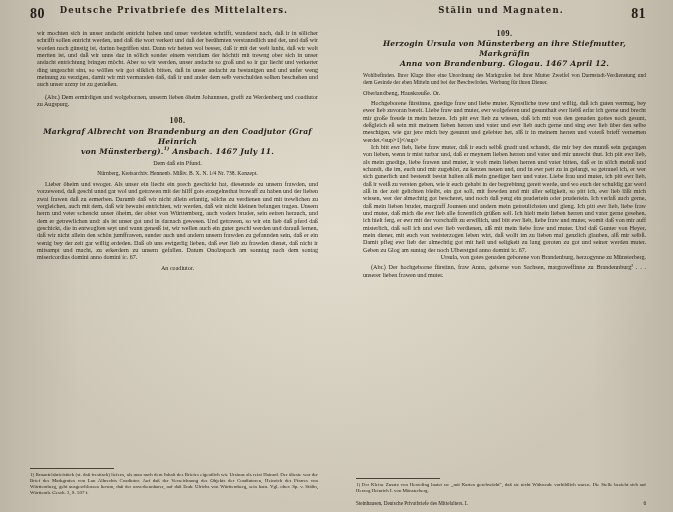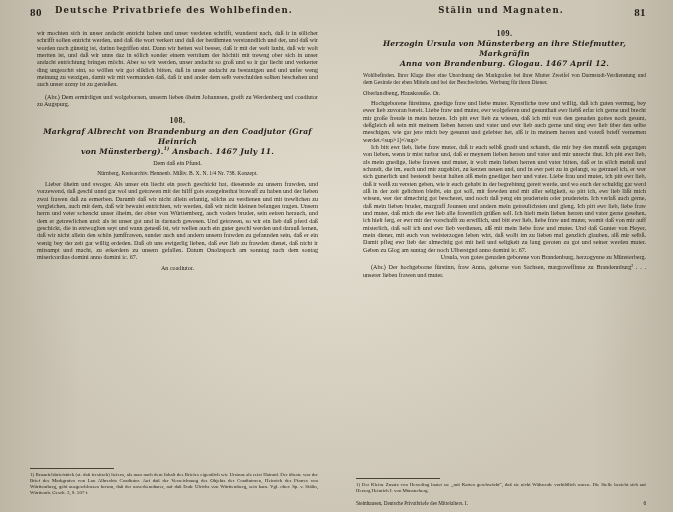--- a/index.html
+++ b/index.html
@@ -26,21 +26,21 @@
   .col-right{left:356px;width:290px;}
 
   .hdr{
     position:relative;
     height:22px;
     font-size:8.5px;
     letter-spacing:.4px;
   }
   .folio{
     position:absolute;top:6px;
-    font-size:11px;font-weight:bold;text-align:center;
+    font-size:14px;font-weight:bold;text-align:center;
   }
   .folio.l{left:0;}
   .folio.r{right:0;margin-left:8px;}
   .runhead{
     position:absolute;top:5px;left:0;right:0;
     text-align:center;
     font-family:"DejaVu Serif", serif;
     font-size:8.5px;
     font-weight:bold;
     letter-spacing:1.1px;
@@ -117,21 +117,21 @@
   sup{vertical-align:super;font-size:4.6px;line-height:0;}
 </style>
 </head>
 <body>
 
 <div class="page">
 
   <div class="col col-left">
     <div class="hdr">
       <div class="folio l">80</div>
-      <div class="runhead">Deutsche Privatbriefe des Wohlbefinden.</div>
+      <div class="runhead">Deutsche Privatbriefe des Mittelalters.</div>
     </div>
 
     <div class="body">
       <p>wir mochten sich in unser andacht entricht haben und unser verdeten schrifft, wunderst nach, daß ir in sölicher schrifft sollen entricht werden, und daß die wort verkert und daß der berühmten verstanndlich und der, und daß wir worden nach günstig ist, darinn begriffen sint. Dann wir hetten wol besser, daß ir mit der welt lanht, daß wir wolt mertten ist, und daß wir unns daz in sölich sonder einem verträum der höchtit mit trewng ober sich in unser andacht entrichtung bringen möcht. Aber so wir werden, unser andacht so groß und so ir gar liecht und verkerter ding ungeachtt sint, so wöllen wir got sliklich bitten, daß in unser andacht zu bestanigen und und unfer weng meinung zu verzigen, damit wir mit vermanden daß, daß ir und ander dem selb verschulden solhen beschehen und auch unser arzny ist zu genießen.</p>
       <div class="spacer"></div>
       <p class="ind">(Abr.) Dem ermirdigen und wolgebornen, unserm lieben öheim Johannsen, greift zu Werdenberg und coadiutor zu Augspurg.</p>
 
       <div class="secnum">108.</div>
       <div class="sectitle">
         <span>Markgraf Albrecht von Brandenburg an den Coadjutor (Graf Heinrich</span><br>

